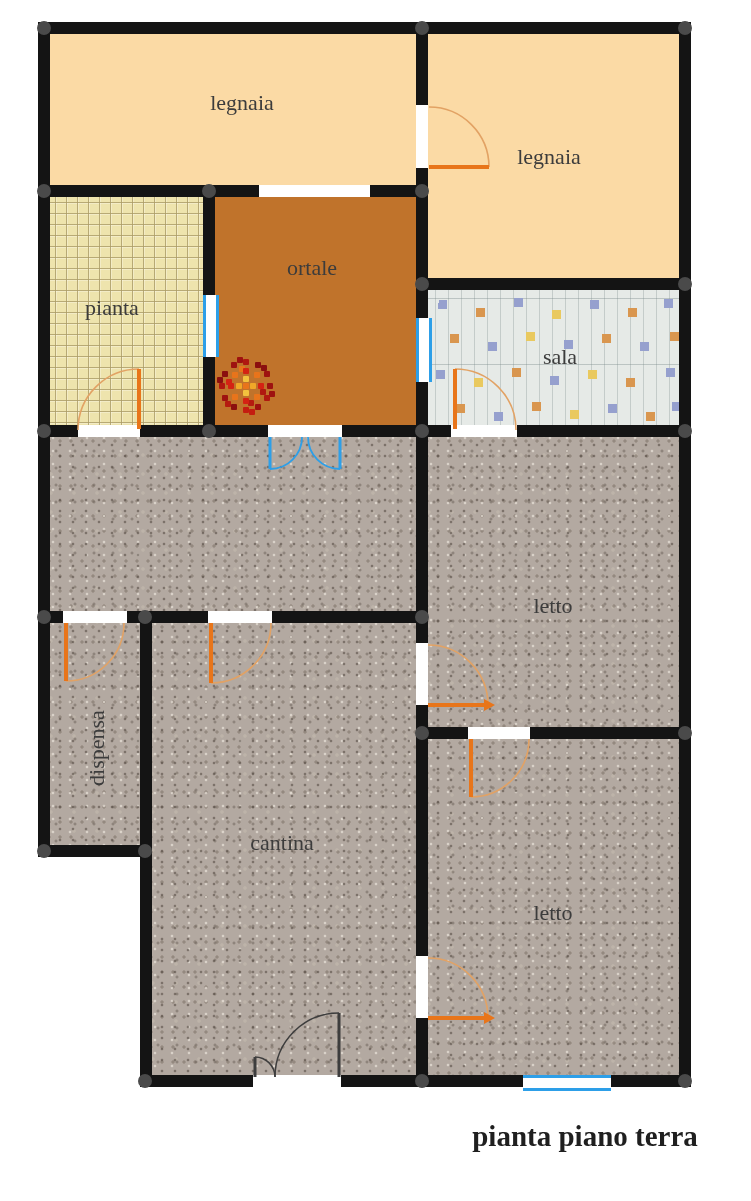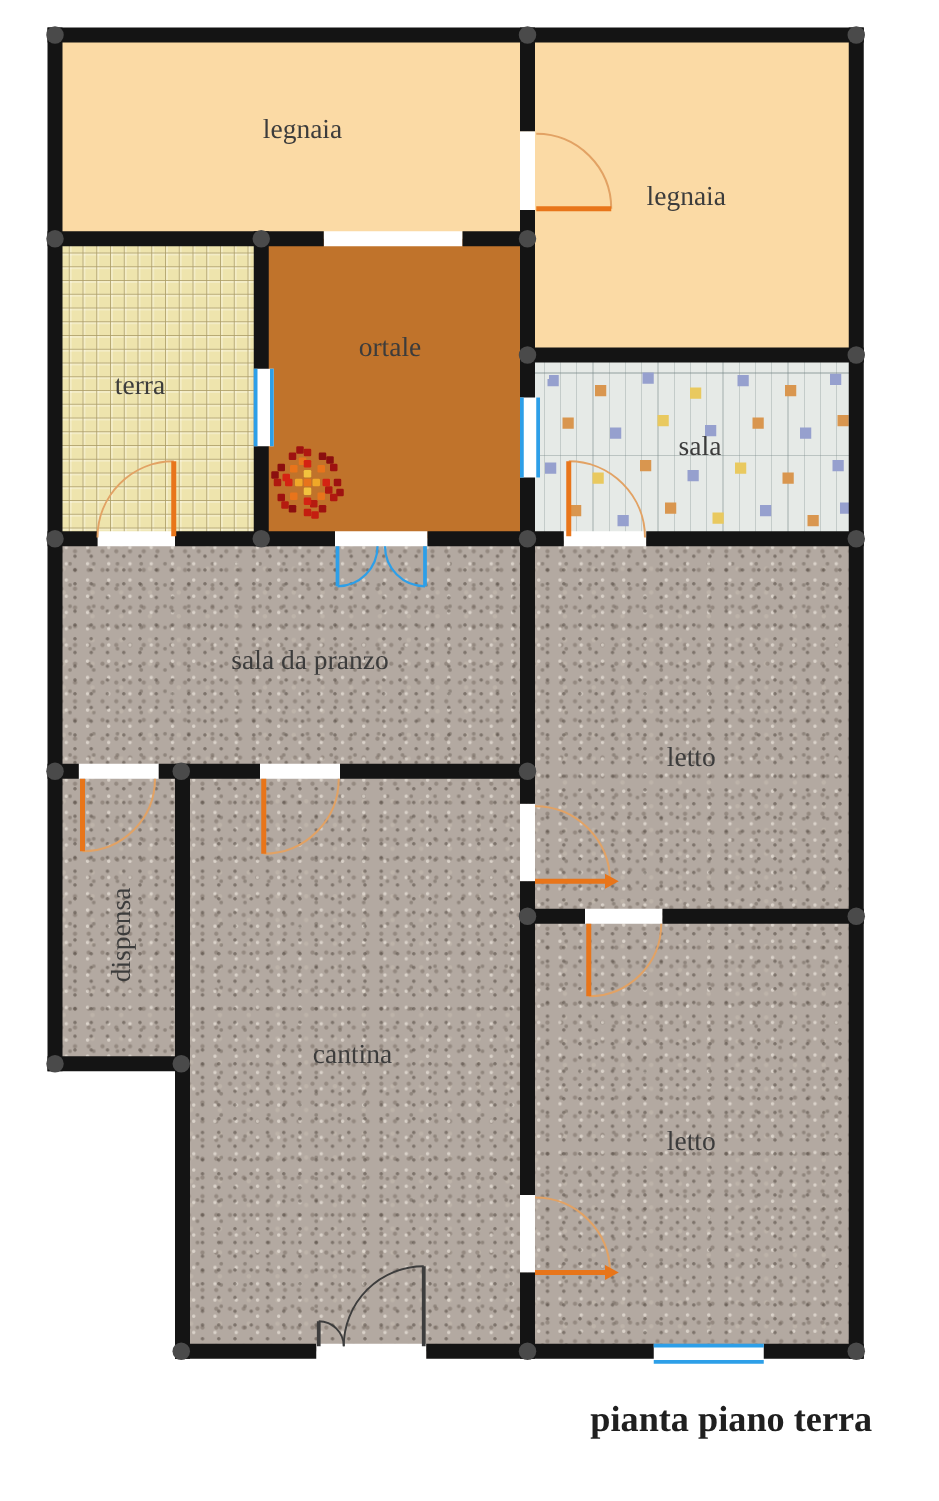--- a/index.html
+++ b/index.html
@@ -175,24 +175,23 @@
     <line x1="340" y1="437" x2="340" y2="469" stroke="#2d9fe8" stroke-width="3"></line>
 
     <path d="M339,1013 A64,64 0 0 0 275,1077" fill="none" stroke="#3d3d3d" stroke-width="1.5"></path>
     <line x1="339" y1="1013" x2="339" y2="1077" stroke="#3d3d3d" stroke-width="3"></line>
     <path d="M255,1057 A20,20 0 0 1 275,1077" fill="none" stroke="#3d3d3d" stroke-width="1.5"></path>
     <line x1="255" y1="1057" x2="255" y2="1077" stroke="#3d3d3d" stroke-width="3"></line>
   </svg>
 
   <div class="label" style="left:242px;top:103px;">legnaia</div>
   <div class="label" style="left:549px;top:157px;">legnaia</div>
-  <div class="label" style="left:112px;top:308px;">terra</div>
-  <div class="label" style="left:312px;top:278px;">ortale</div>
+  <div class="label" style="left:112px;top:308px;">pianta</div>
+  <div class="label" style="left:312px;top:268px;">ortale</div>
   <div class="label" style="left:560px;top:357px;">sala</div>
-  <div class="label" style="left:248px;top:528px;">sala da pranzo</div>
   <div class="label" style="left:553px;top:606px;">letto</div>
   <div class="label label-v" style="left:97px;top:748px;">dispensa</div>
   <div class="label" style="left:282px;top:843px;">cantina</div>
   <div class="label" style="left:553px;top:913px;">letto</div>
 
   <div class="title" style="left:420px;top:1120px;width:330px;">pianta piano terra</div>
 
 </div>
 
 </body></html>

